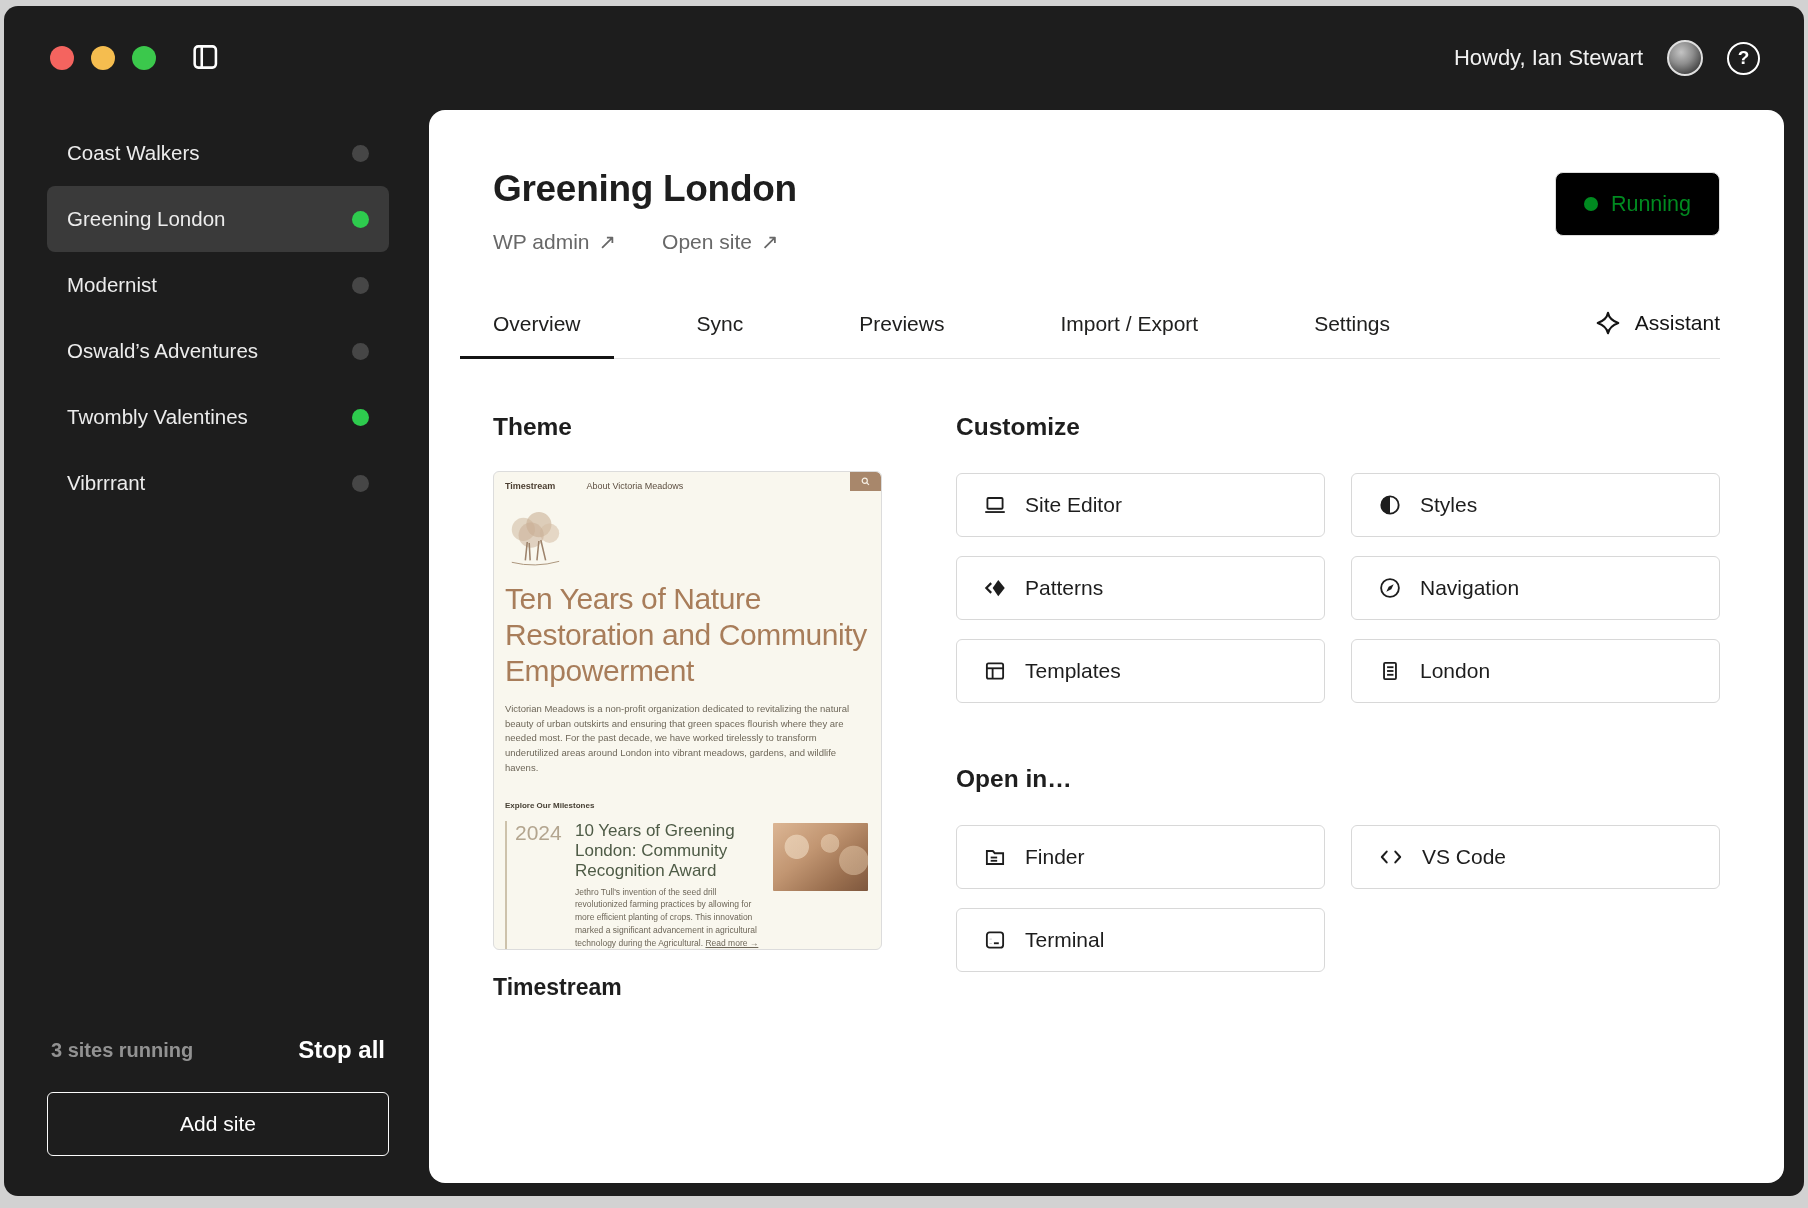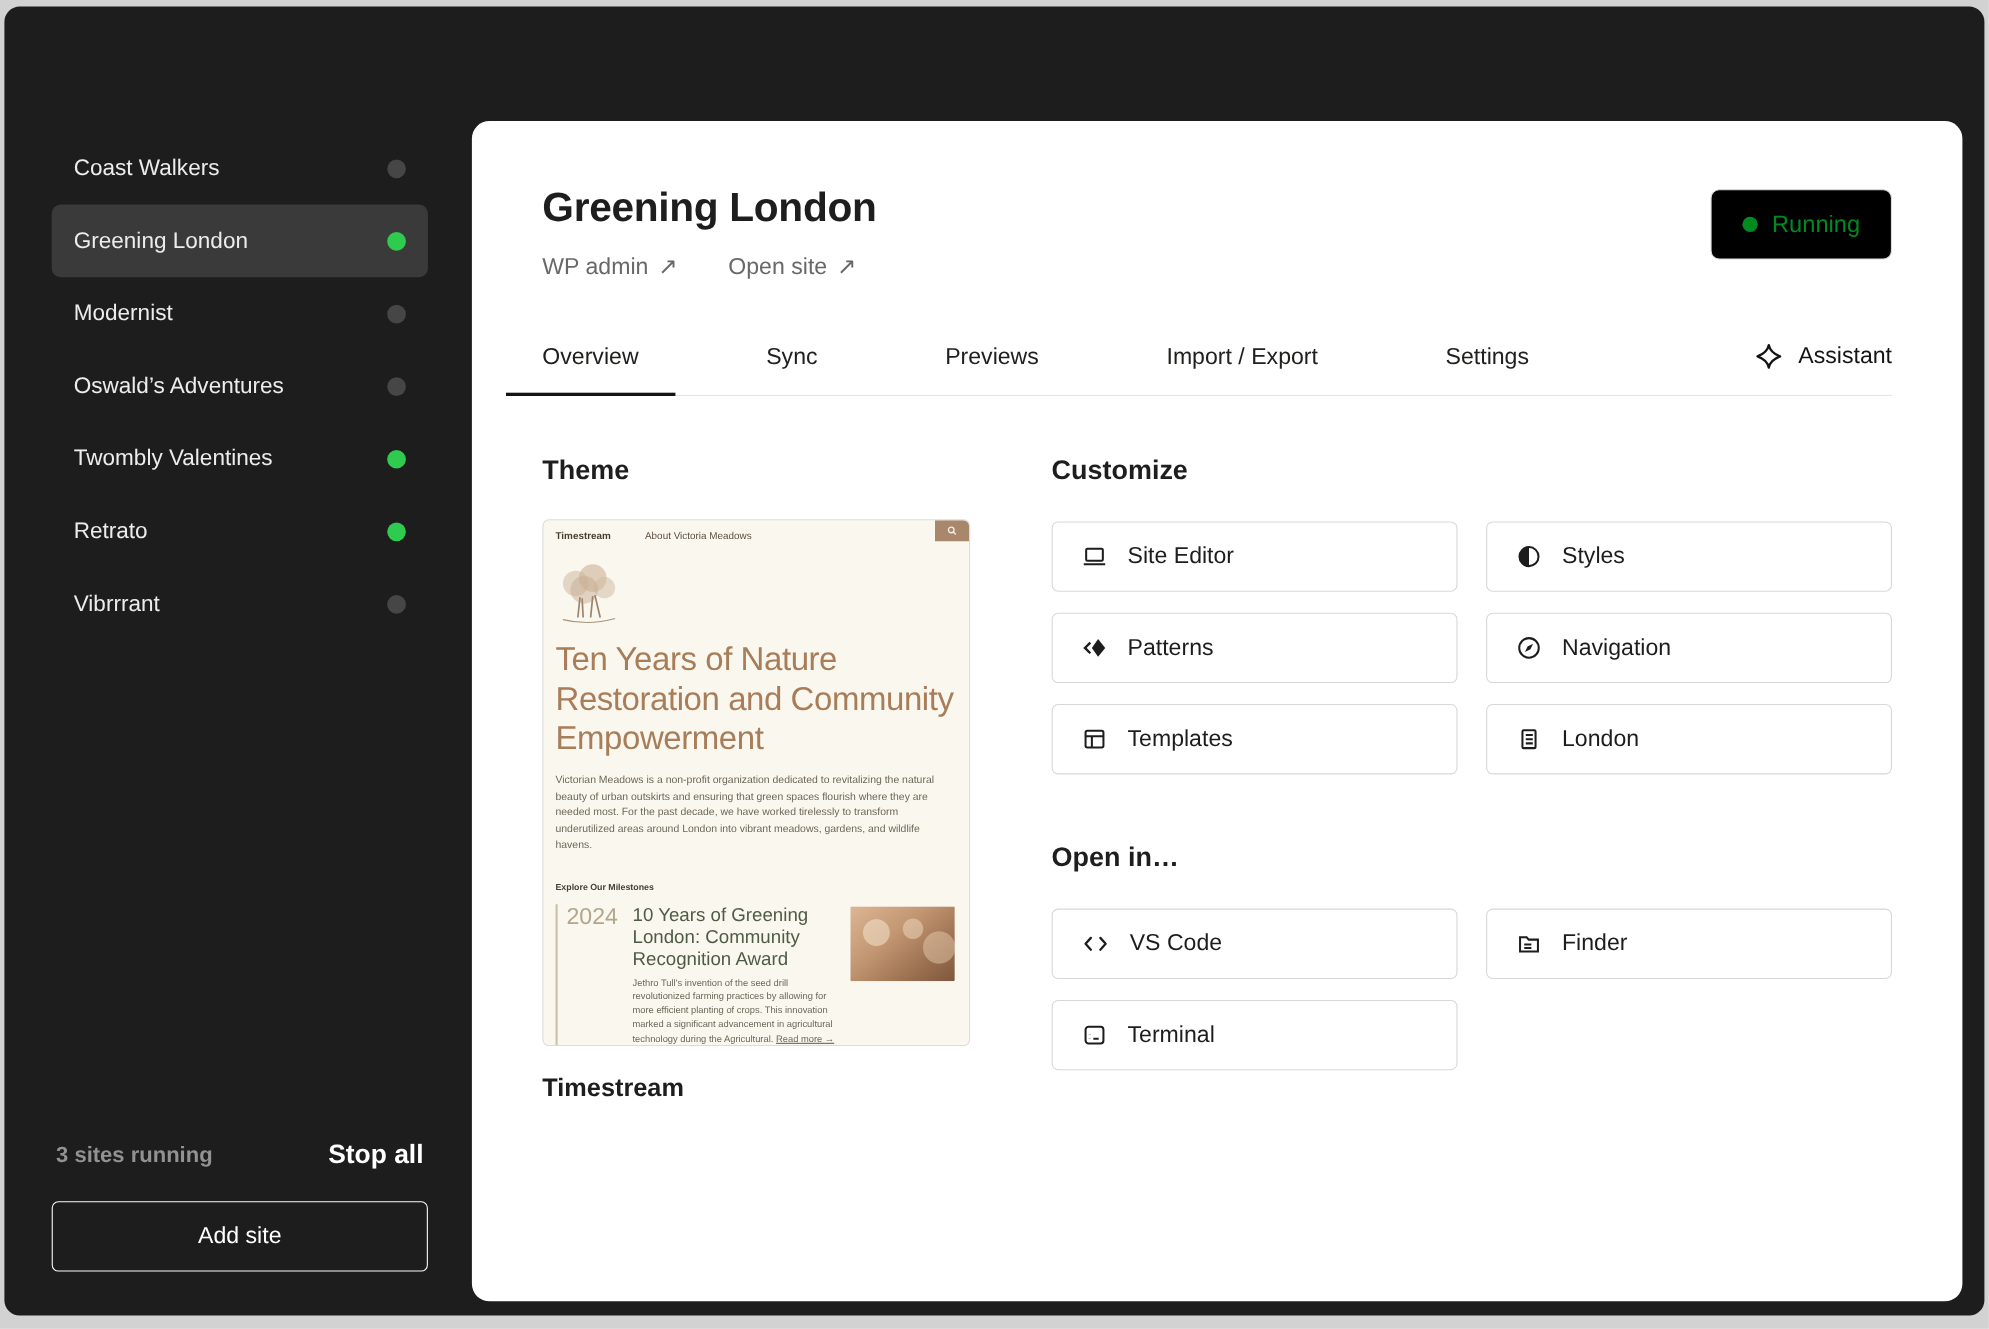--- a/index.html
+++ b/index.html
@@ -92,20 +92,40 @@
     align-items:center;gap:17px;padding:0 25px;font-size:21px;color:#1d1d1d;cursor:pointer;}
   .tile-btn svg{flex:none;}
   .openin-heading{margin-top:62px;display:block;}
   .icon{display:inline-flex;}
 </style>
 </head>
 <body>
 
 <div class="window">
 
+  <div class="titlebar">
+    <div class="traffic">
+      <button class="tl red"></button>
+      <button class="tl yellow"></button>
+      <button class="tl green"></button>
+    </div>
+    <button class="sidebar-toggle">
+      <svg width="34" height="34" viewBox="0 0 24 24" fill="none" stroke="#ffffff" stroke-width="1.8">
+        <rect x="4" y="4.5" width="15" height="15" rx="2.5"></rect>
+        <line x1="9" y1="4.5" x2="9" y2="19.5"></line>
+      </svg>
+    </button>
+    <div class="titlebar-right">
+      <span class="greeting">Howdy, Ian Stewart</span>
+      <span class="avatar"></span>
+      <button class="help">
+        <span>?</span>
+      </button>
+    </div>
+  </div>
 
   <div class="app-body">
 
     <aside class="sidebar">
       <div class="site-row">
         <span>Coast Walkers</span>
         <span class="dot"></span>
       </div>
       <div class="site-row selected">
         <span>Greening London</span>
@@ -114,24 +134,20 @@
       <div class="site-row">
         <span>Modernist</span>
         <span class="dot"></span>
       </div>
       <div class="site-row">
         <span>Oswald’s Adventures</span>
         <span class="dot"></span>
       </div>
       <div class="site-row">
         <span>Twombly Valentines</span>
-        <span class="dot running"></span>
-      </div>
-      <div class="site-row">
-        <span>Retrato</span>
         <span class="dot running"></span>
       </div>
       <div class="site-row">
         <span>Vibrrrant</span>
         <span class="dot"></span>
       </div>
 
       <div class="sidebar-footer">
         <div class="footer-status">
           <span class="status-text">3 sites running</span>
@@ -287,36 +303,36 @@
               </span>
               <span>London</span>
             </button>
           </div>
 
           <h2 class="section-heading openin-heading" style="margin-bottom:0;">Open in…</h2>
 
           <div class="btn-grid">
             <button class="tile-btn">
               <span class="icon">
+                <svg width="26" height="26" viewBox="0 0 24 24" fill="none" stroke="#1d1d1d" stroke-width="1.7">
+                  <path d="M4.5 6.5 h5.5 l1.8 2 h7.7 v10 h-15 Z"></path>
+                  <line x1="8" y1="12.5" x2="14" y2="12.5"></line>
+                  <line x1="8" y1="15.5" x2="14" y2="15.5"></line>
+                </svg>
+              </span>
+              <span>Finder</span>
+            </button>
+            <button class="tile-btn">
+              <span class="icon">
                 <svg width="28" height="26" viewBox="0 0 26 24" fill="none" stroke="#1d1d1d" stroke-width="1.9" stroke-linecap="round" stroke-linejoin="round">
                   <path d="M9 7 L4.5 12 L9 17"></path>
                   <path d="M17 7 L21.5 12 L17 17"></path>
                 </svg>
               </span>
               <span>VS Code</span>
-            </button>
-            <button class="tile-btn">
-              <span class="icon">
-                <svg width="26" height="26" viewBox="0 0 24 24" fill="none" stroke="#1d1d1d" stroke-width="1.7">
-                  <path d="M4.5 6.5 h5.5 l1.8 2 h7.7 v10 h-15 Z"></path>
-                  <line x1="8" y1="12.5" x2="14" y2="12.5"></line>
-                  <line x1="8" y1="15.5" x2="14" y2="15.5"></line>
-                </svg>
-              </span>
-              <span>Finder</span>
             </button>
             <button class="tile-btn">
               <span class="icon">
                 <svg width="26" height="26" viewBox="0 0 24 24" fill="none" stroke="#1d1d1d" stroke-width="1.7">
                   <rect x="4.5" y="5" width="15" height="14" rx="2.5"></rect>
                   <line x1="8" y1="11" x2="8" y2="11.2" stroke-width="2.2"></line>
                   <line x1="8" y1="14.8" x2="8" y2="15" stroke-width="2.2"></line>
                   <line x1="11" y1="15" x2="15.5" y2="15"></line>
                 </svg>
               </span>

